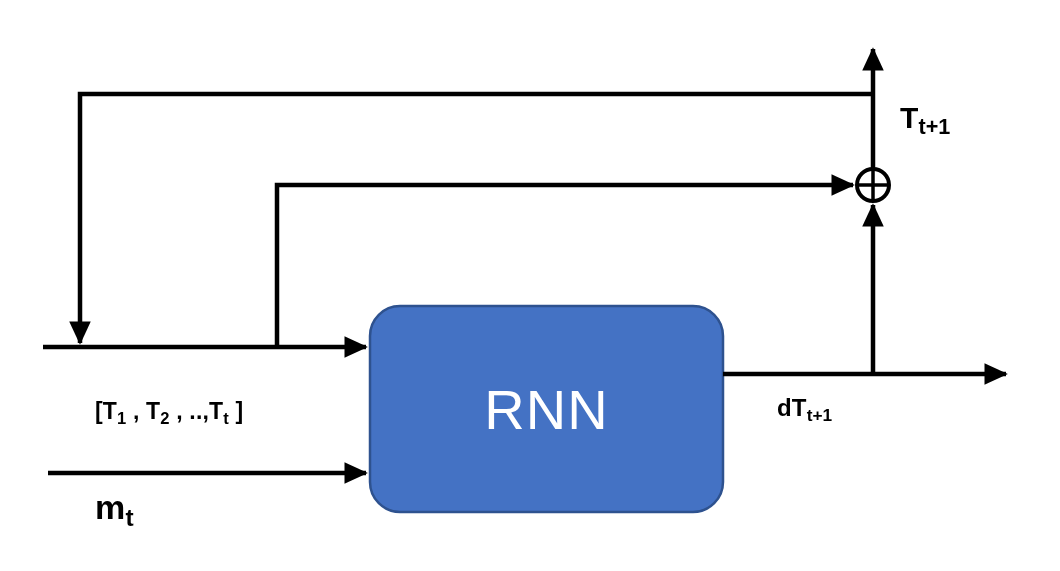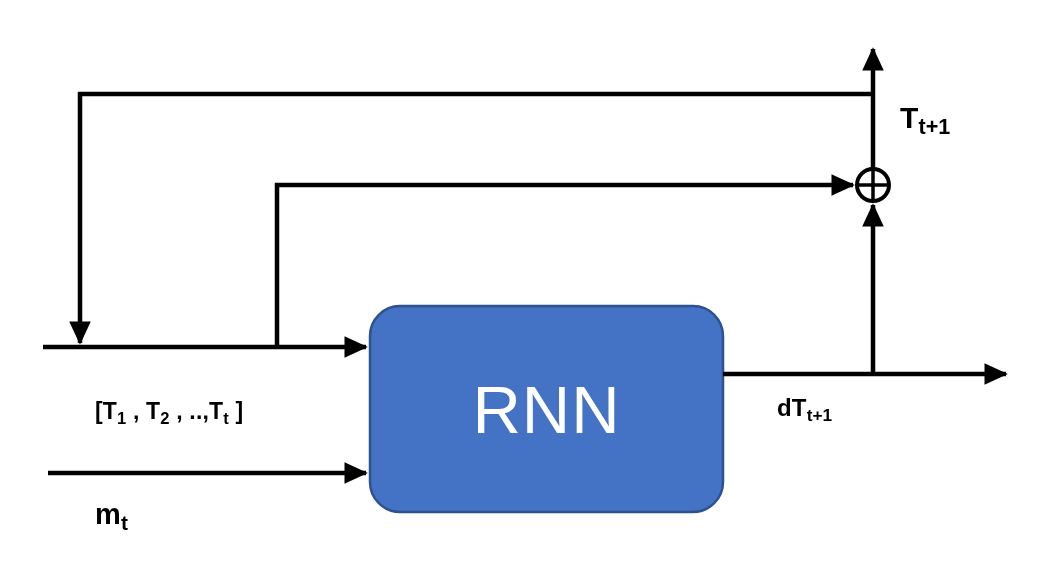--- a/index.html
+++ b/index.html
@@ -44,22 +44,22 @@
     letter-spacing: 0;
   }
   #label-seq {
     left: 95px;
     top: 388px;
     font-size: 23px;
     margin-top: 12px;
   }
   #label-m {
     left: 95px;
-    top: 500px;
-    font-size: 29px;
+    top: 490px;
+    font-size: 34px;
   }
   #label-dt {
     left: 777px;
     top: 396px;
     font-size: 24px;
   }
   #label-tnext {
     left: 900px;
     top: 103px;
     font-size: 30px;
@@ -68,21 +68,21 @@
     position: absolute;
     left: 370px;
     top: 306px;
     width: 353px;
     height: 206px;
     display: flex;
     align-items: center;
     justify-content: center;
     font-family: "Liberation Sans", sans-serif;
     font-weight: normal;
-    font-size: 67px;
+    font-size: 56px;
     color: #ffffff;
     letter-spacing: 1px;
     pointer-events: none;
   }
 </style>
 </head>
 <body>
 
 <div id="stage">
 

